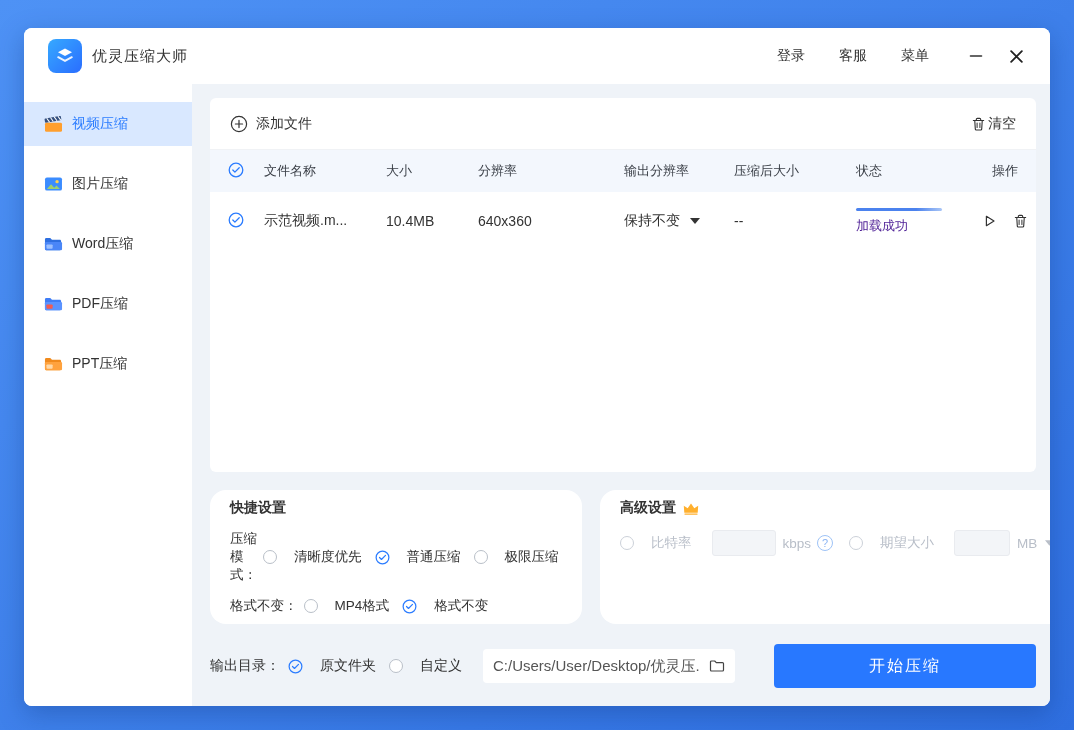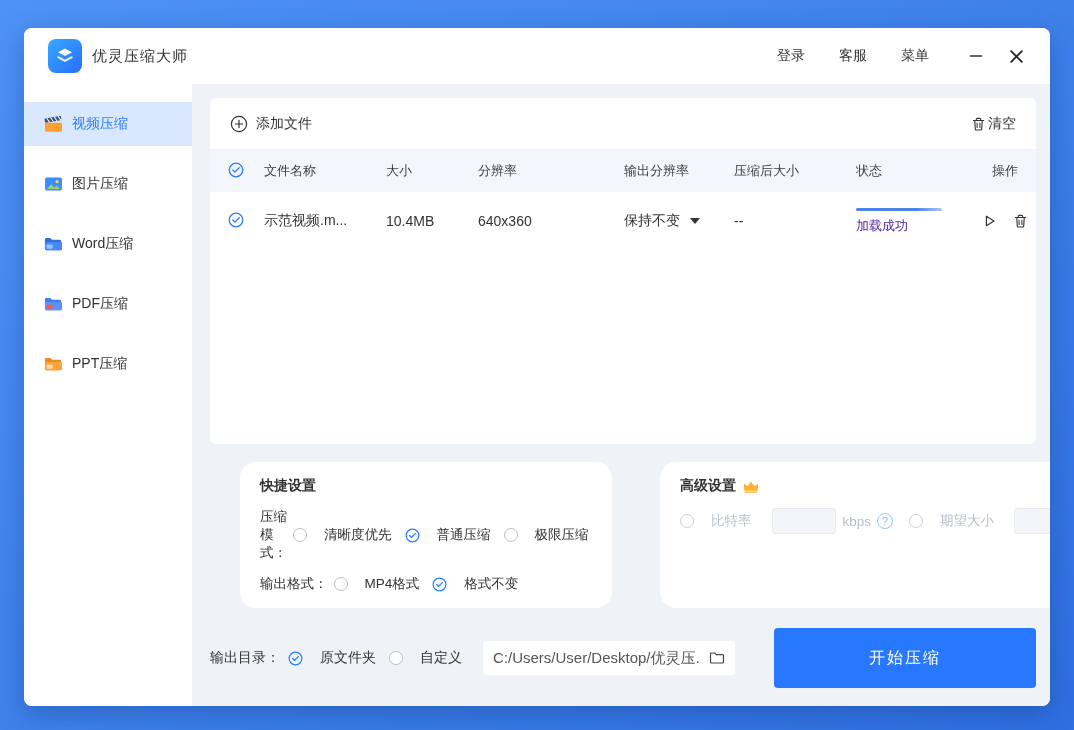--- a/index.html
+++ b/index.html
@@ -41,39 +41,39 @@
   .th-op { text-align:right; }
   .table-row { height:58px; font-size:14px; color:#333; }
   .cell-dd { display:flex; align-items:center; gap:10px; cursor:pointer; }
   .status-cell { display:flex; flex-direction:column; gap:6px; width:86px; }
   .pbar { height:3px; border-radius:2px; background:linear-gradient(90deg,#4b82ee 70%, #aac6f6); }
   .status-text { font-size:13px; color:#4c1d95; }
   .ops-cell { display:flex; gap:16px; justify-content:flex-end; align-items:center; }
   .op-icon { cursor:pointer; display:flex; align-items:center; }
   
   .settings-row { flex:0 0 110px; display:flex; gap:18px; margin-top:18px; }
-  .card { background:#fff; border-radius:16px; padding:15px 20px;margin-left:30px; }
+  .card { background:#fff; border-radius:16px; padding:9px 20px; }
   .quick-card { width:372px; flex:0 0 372px; }
   .adv-card { flex:1; }
   .card-title { font-size:14px; font-weight:bold; color:#333; display:flex; align-items:center; gap:7px; }
   .setting-line { display:flex; align-items:center; margin-top:13px; font-size:13.5px; color:#333; }
   .setting-line .lbl { margin-right:6px; }
   .opt { display:flex; align-items:center; gap:17px; margin-right:13px; cursor:pointer; white-space:nowrap; }
   .radio { width:14px; height:14px; border-radius:50%; border:1px solid #b9bfc8; background:#fff; flex:0 0 14px; }
   .radio.gray { border-color:#ccd1d9; }
   .muted { color:#b8bec8; }
   .mini-input { width:64px; height:26px; background:#f3f5f8; border:1px solid #e9ebef; border-radius:3px; margin:0 7px; font-size:13px; padding:0 6px; color:#888; }
   .q-icon { width:16px; height:16px; border-radius:50%; border:1px solid #9ec3f7; color:#8ab4f4; font-size:11px; display:flex; align-items:center; justify-content:center; cursor:pointer; margin-left:6px; }
   .dd-gray { display:flex; align-items:center; gap:8px; cursor:pointer; color:#b8bec8; }
   
   .bottom-bar { flex:0 0 44px; display:flex; align-items:center; margin-top:20px; font-size:14px; color:#333; }
   .bb-label { margin-right:8px; }
   .path-box { width:252px; height:34px; background:#fff; border-radius:4px; display:flex; align-items:center; padding:0 10px; margin-left:8px; }
   .path-input { flex:1; border:none; outline:none; font-size:15px; color:#555; font-family:"Liberation Sans",sans-serif; min-width:0; background:transparent; }
-  .start-btn { margin-left:auto; width:262px; height:60px; background:#2878ff; color:#fff; font-size:16px; border:none; border-radius:4px; cursor:pointer; display:flex; align-items:center; justify-content:center; letter-spacing:2px; font-family:"Liberation Sans",sans-serif; }
+  .start-btn { margin-left:auto; width:262px; height:44px; background:#2878ff; color:#fff; font-size:16px; border:none; border-radius:4px; cursor:pointer; display:flex; align-items:center; justify-content:center; letter-spacing:2px; font-family:"Liberation Sans",sans-serif; }
 </style>
 </head>
 <body>
 
 <div class="window">
 
   <div class="header">
     <div class="logo">
       <svg width="20" height="20" viewBox="0 0 20 20">
         <path d="M10 2.5l7 3.8-7 3.8-7-3.8z" fill="#fff"></path>
@@ -245,21 +245,21 @@
                 <path d="M4.8 8l2.1 2.1L11.2 5.8" fill="none" stroke="#2b7cff" stroke-width="1.3" stroke-linecap="round" stroke-linejoin="round"></path>
               </svg>
               <span>普通压缩</span>
             </span>
             <span class="opt">
               <span class="radio"></span>
               <span>极限压缩</span>
             </span>
           </div>
           <div class="setting-line">
-            <span class="lbl">输出格式：</span>
+            <span class="lbl">格式不变：</span>
             <span class="opt">
               <span class="radio"></span>
               <span>MP4格式</span>
             </span>
             <span class="opt">
               <svg width="15" height="15" viewBox="0 0 16 16">
                 <circle cx="8" cy="8" r="6.8" fill="none" stroke="#2b7cff" stroke-width="1.3"></circle>
                 <path d="M4.8 8l2.1 2.1L11.2 5.8" fill="none" stroke="#2b7cff" stroke-width="1.3" stroke-linecap="round" stroke-linejoin="round"></path>
               </svg>
               <span>格式不变</span>

